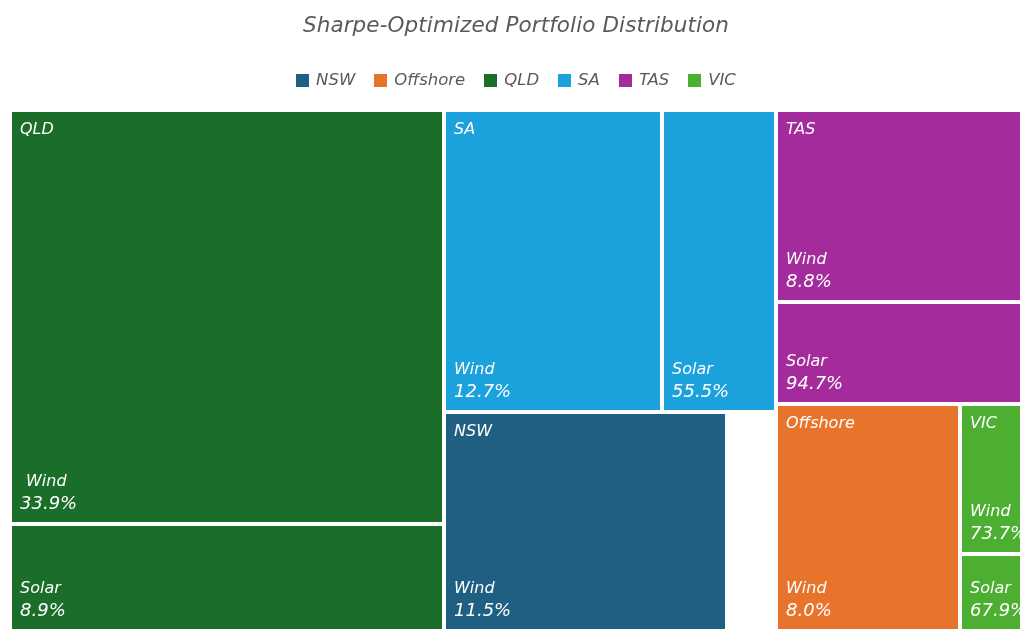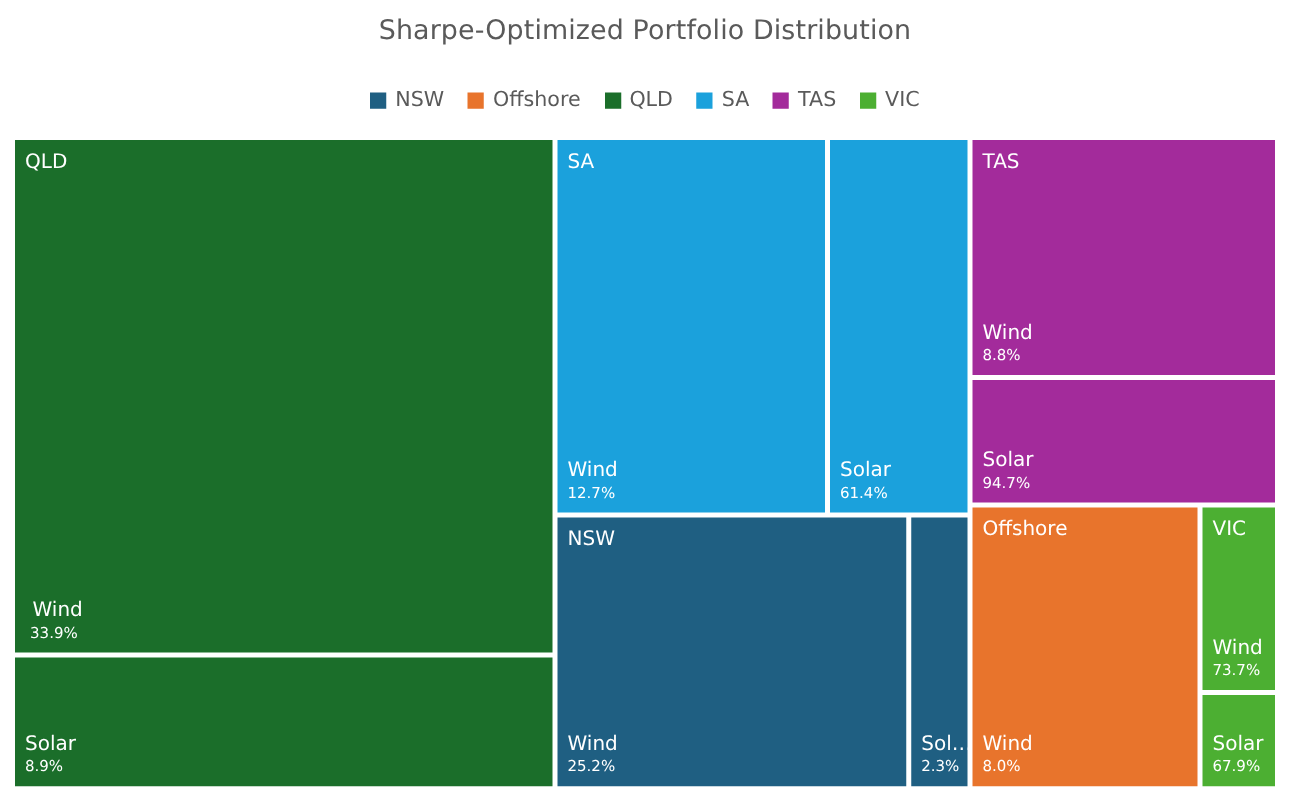--- a/index.html
+++ b/index.html
@@ -13,20 +13,21 @@
     font-family: "DejaVu Sans", "Liberation Sans", sans-serif;
     overflow: hidden;
   }
 
   #figure {
     position: relative;
     width: 1032px;
     height: 551px;
     background: #ffffff;
     box-sizing: border-box;
+    font-style: italic;
   }
 
   
   #chart-title {
     position: absolute;
     top: 12px;
     left: 0;
     width: 1032px;
     text-align: center;
     font-size: 21.5px;
@@ -97,21 +98,21 @@
     color: #ffffff;
     line-height: 1.28;
     white-space: nowrap;
   }
   .leaf-name {
     display: block;
     font-size: 16px;
   }
   .leaf-value {
     display: block;
-    font-size: 12px;
+    font-size: 18px;
   }
   .leaf-text.indent { left: 14px; }
   .leaf-text.indent .leaf-value { margin-left: -6px; text-align: center; }
 </style>
 </head>
 <body>
 
 <div id="figure">
 
   <div id="chart-title">Sharpe-Optimized Portfolio Distribution</div>
@@ -171,38 +172,32 @@
       <span class="group-label">SA</span>
       <span class="leaf-text">
         <span class="leaf-name">Wind</span>
         <span class="leaf-value">12.7%</span>
       </span>
     </div>
 
     <div class="tile" style="left:652px; top:0px; width:110px; height:298px; background:#1BA1DC;">
       <span class="leaf-text">
         <span class="leaf-name">Solar</span>
-        <span class="leaf-value">61.4%</span>
+        <span class="leaf-value">55.5%</span>
       </span>
     </div>
 
     <div class="tile" style="left:434px; top:302px; width:279px; height:215px; background:#1F5F82;">
       <span class="group-label">NSW</span>
       <span class="leaf-text">
         <span class="leaf-name">Wind</span>
-        <span class="leaf-value">25.2%</span>
-      </span>
-    </div>
-
-    <div class="tile" style="left:717px; top:302px; width:45px; height:215px; background:#1F5F82;">
-      <span class="leaf-text">
-        <span class="leaf-name">Sol…</span>
-        <span class="leaf-value">2.3%</span>
-      </span>
-    </div>
+        <span class="leaf-value">11.5%</span>
+      </span>
+    </div>
+
 
     <div class="tile" style="left:766px; top:0px; width:242px; height:188px; background:#A32B9B;">
       <span class="group-label">TAS</span>
       <span class="leaf-text">
         <span class="leaf-name">Wind</span>
         <span class="leaf-value">8.8%</span>
       </span>
     </div>
 
     <div class="tile" style="left:766px; top:192px; width:242px; height:98px; background:#A32B9B;">

